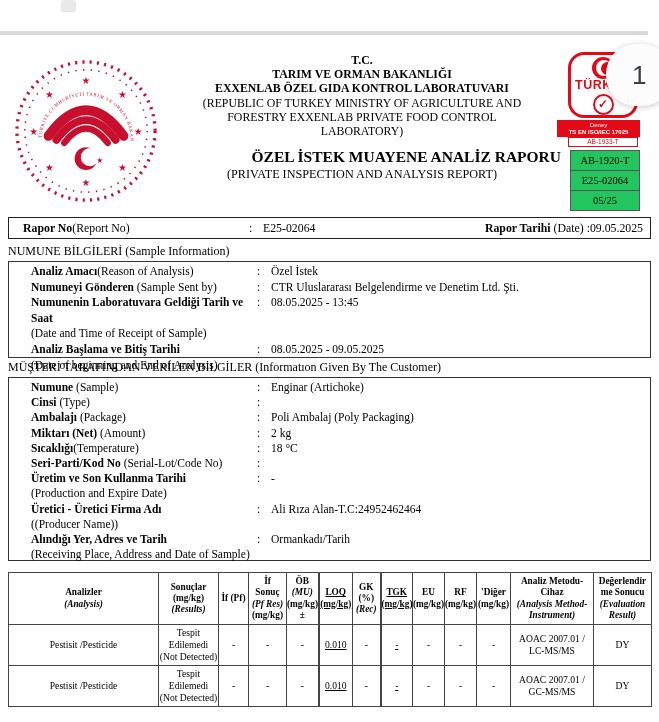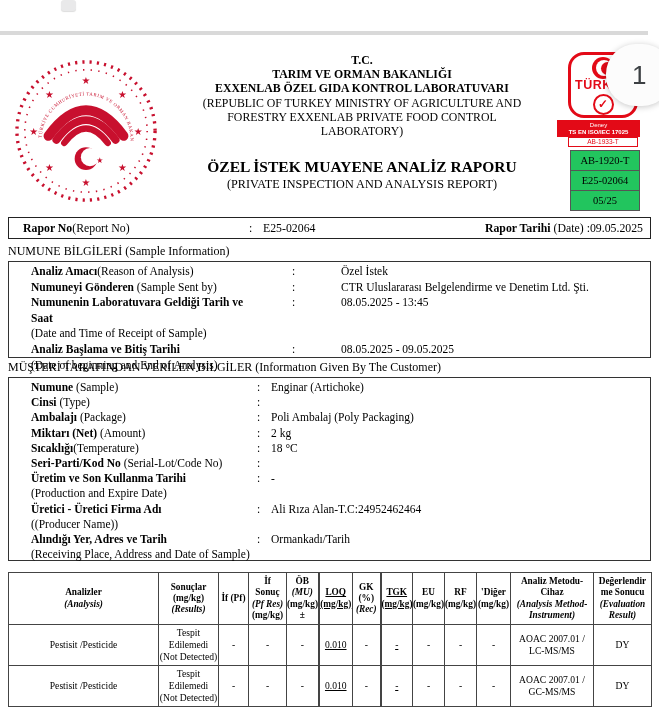--- a/index.html
+++ b/index.html
@@ -13,21 +13,21 @@
     background:#e9e9ea;border-radius:3px;box-shadow:0 1px 1px #ddd;}
   .top-divider{position:absolute;left:0;top:31px;width:648px;height:4px;background:#d9d9d9;}
 
   
   .emblem{position:absolute;left:12px;top:57px;width:148px;height:148px;}
 
   
   .hdr{position:absolute;left:163px;top:53px;width:398px;text-align:center;line-height:14.2px;}
   .hdr .b{font-weight:bold;font-size:11.8px;}
   .hdr .r{font-size:11.8px;}
-  .hdr .title{font-weight:bold;font-size:15.5px;margin-top:19px;line-height:19px;}
+  .hdr .title{font-weight:bold;font-size:15.5px;margin-top:9px;line-height:19px;text-align:right;}
   .hdr .subtitle{font-size:12.2px;line-height:17px;}
 
   
   .tk-box{position:absolute;left:568px;top:52px;width:70px;height:66px;border:3.5px solid #e30a17;border-radius:16px;background:#fff;box-sizing:border-box;text-align:center;}
   .tk-moon{position:relative;width:22px;height:22px;margin:2px auto 0;border-radius:50%;background:#e30a17;overflow:hidden;}
   .tk-moon::before{content:"";position:absolute;left:4px;top:3px;width:16px;height:16px;border-radius:50%;background:#fff;}
   .tk-moon::after{content:"";position:absolute;left:9px;top:4.5px;width:13px;height:13px;border-radius:50%;background:#e30a17;}
   .tk-brand{color:#e30a17;font-family:"Liberation Sans",sans-serif;font-weight:bold;font-size:12.5px;letter-spacing:.5px;line-height:13px;}
   .tk-check{width:17px;height:17px;margin:2px auto 0;border:2px solid #e30a17;border-radius:50%;color:#e30a17;font-size:12px;line-height:16px;font-weight:bold;font-family:"Liberation Sans",sans-serif;}
   .tk-deney{position:absolute;left:557px;top:120px;width:83px;height:17px;background:#e30a17;color:#fff;text-align:center;font-family:"Liberation Sans",sans-serif;}
@@ -54,21 +54,21 @@
   .rrow .right{margin-left:auto;margin-right:7px;}
 
   
   .sec-title{position:absolute;left:8px;font-weight:normal;font-size:12px;}
   .t1{top:244px;}
   .t2{top:360px;}
   .ibox{position:absolute;left:8px;width:643px;border:1.2px solid #333;box-sizing:border-box;padding:2px 4px 2px 22px;}
   .b1{top:261px;height:97px;}
   .b2{top:377px;height:184px;}
   .irow{display:flex;font-size:11.5px;}
-  .b1 .irow{line-height:15.6px;gap:35px;}
+  .b1 .irow{line-height:15.6px;}
   .b2 .irow{line-height:15.2px;}
   .irow .lbl{width:226px;flex:none;}
   .irow .ib{font-weight:bold;}
   .irow .ic{width:14px;flex:none;}
   .irow .iv{flex:1;white-space:pre;}
 
   
   table.res{position:absolute;left:8px;top:572px;width:643px;border-collapse:collapse;table-layout:fixed;}
   table.res th,table.res td{border:1px solid #444;text-align:center;vertical-align:middle;white-space:pre-line;overflow:hidden;}
   table.res{border:1.5px solid #222;}

